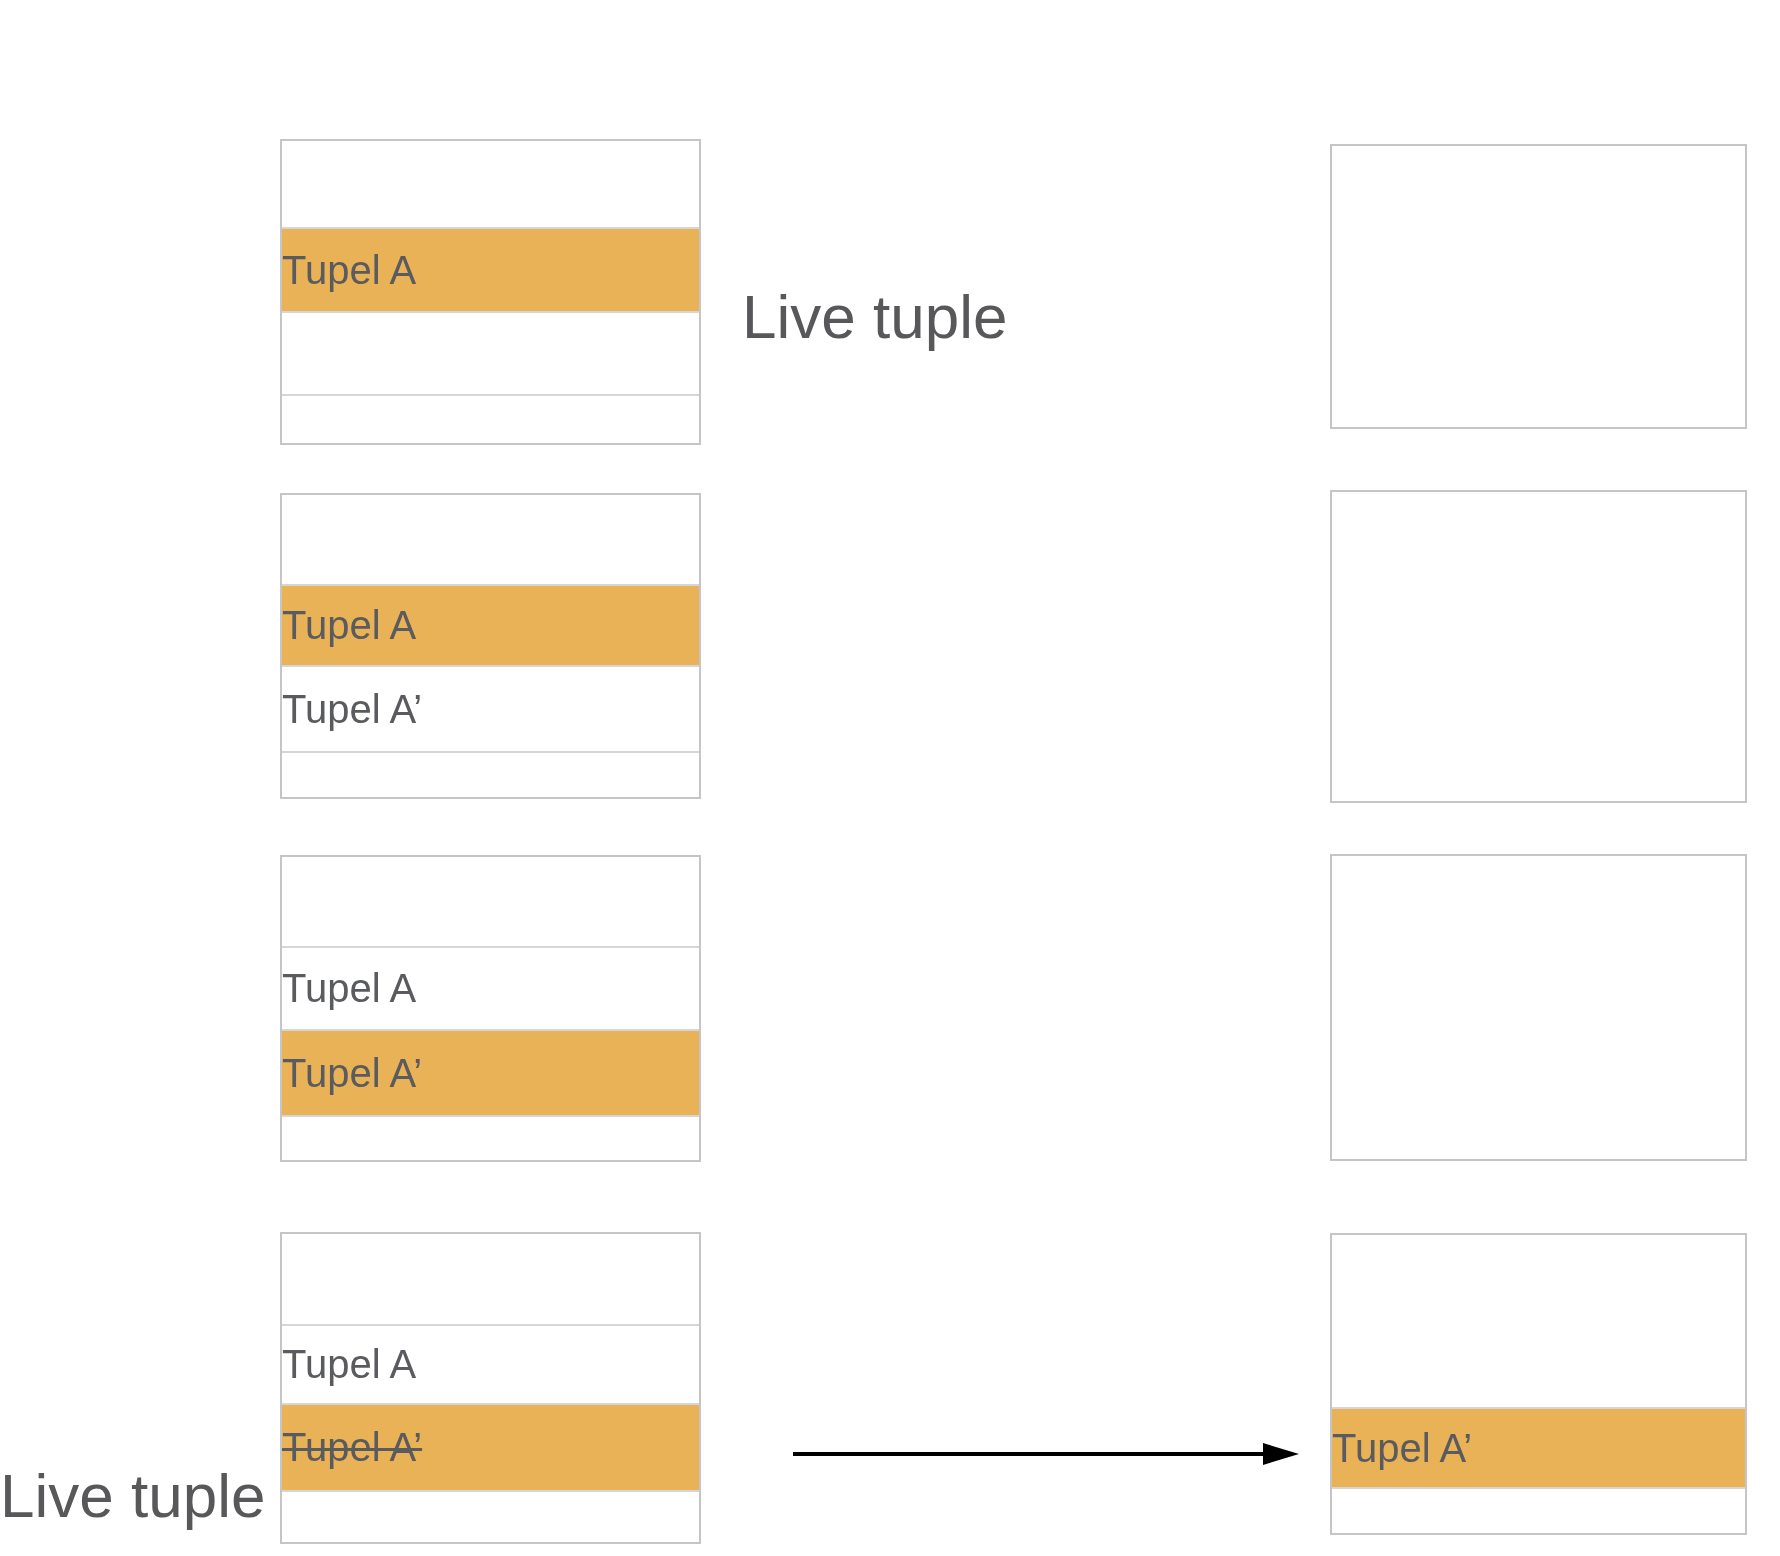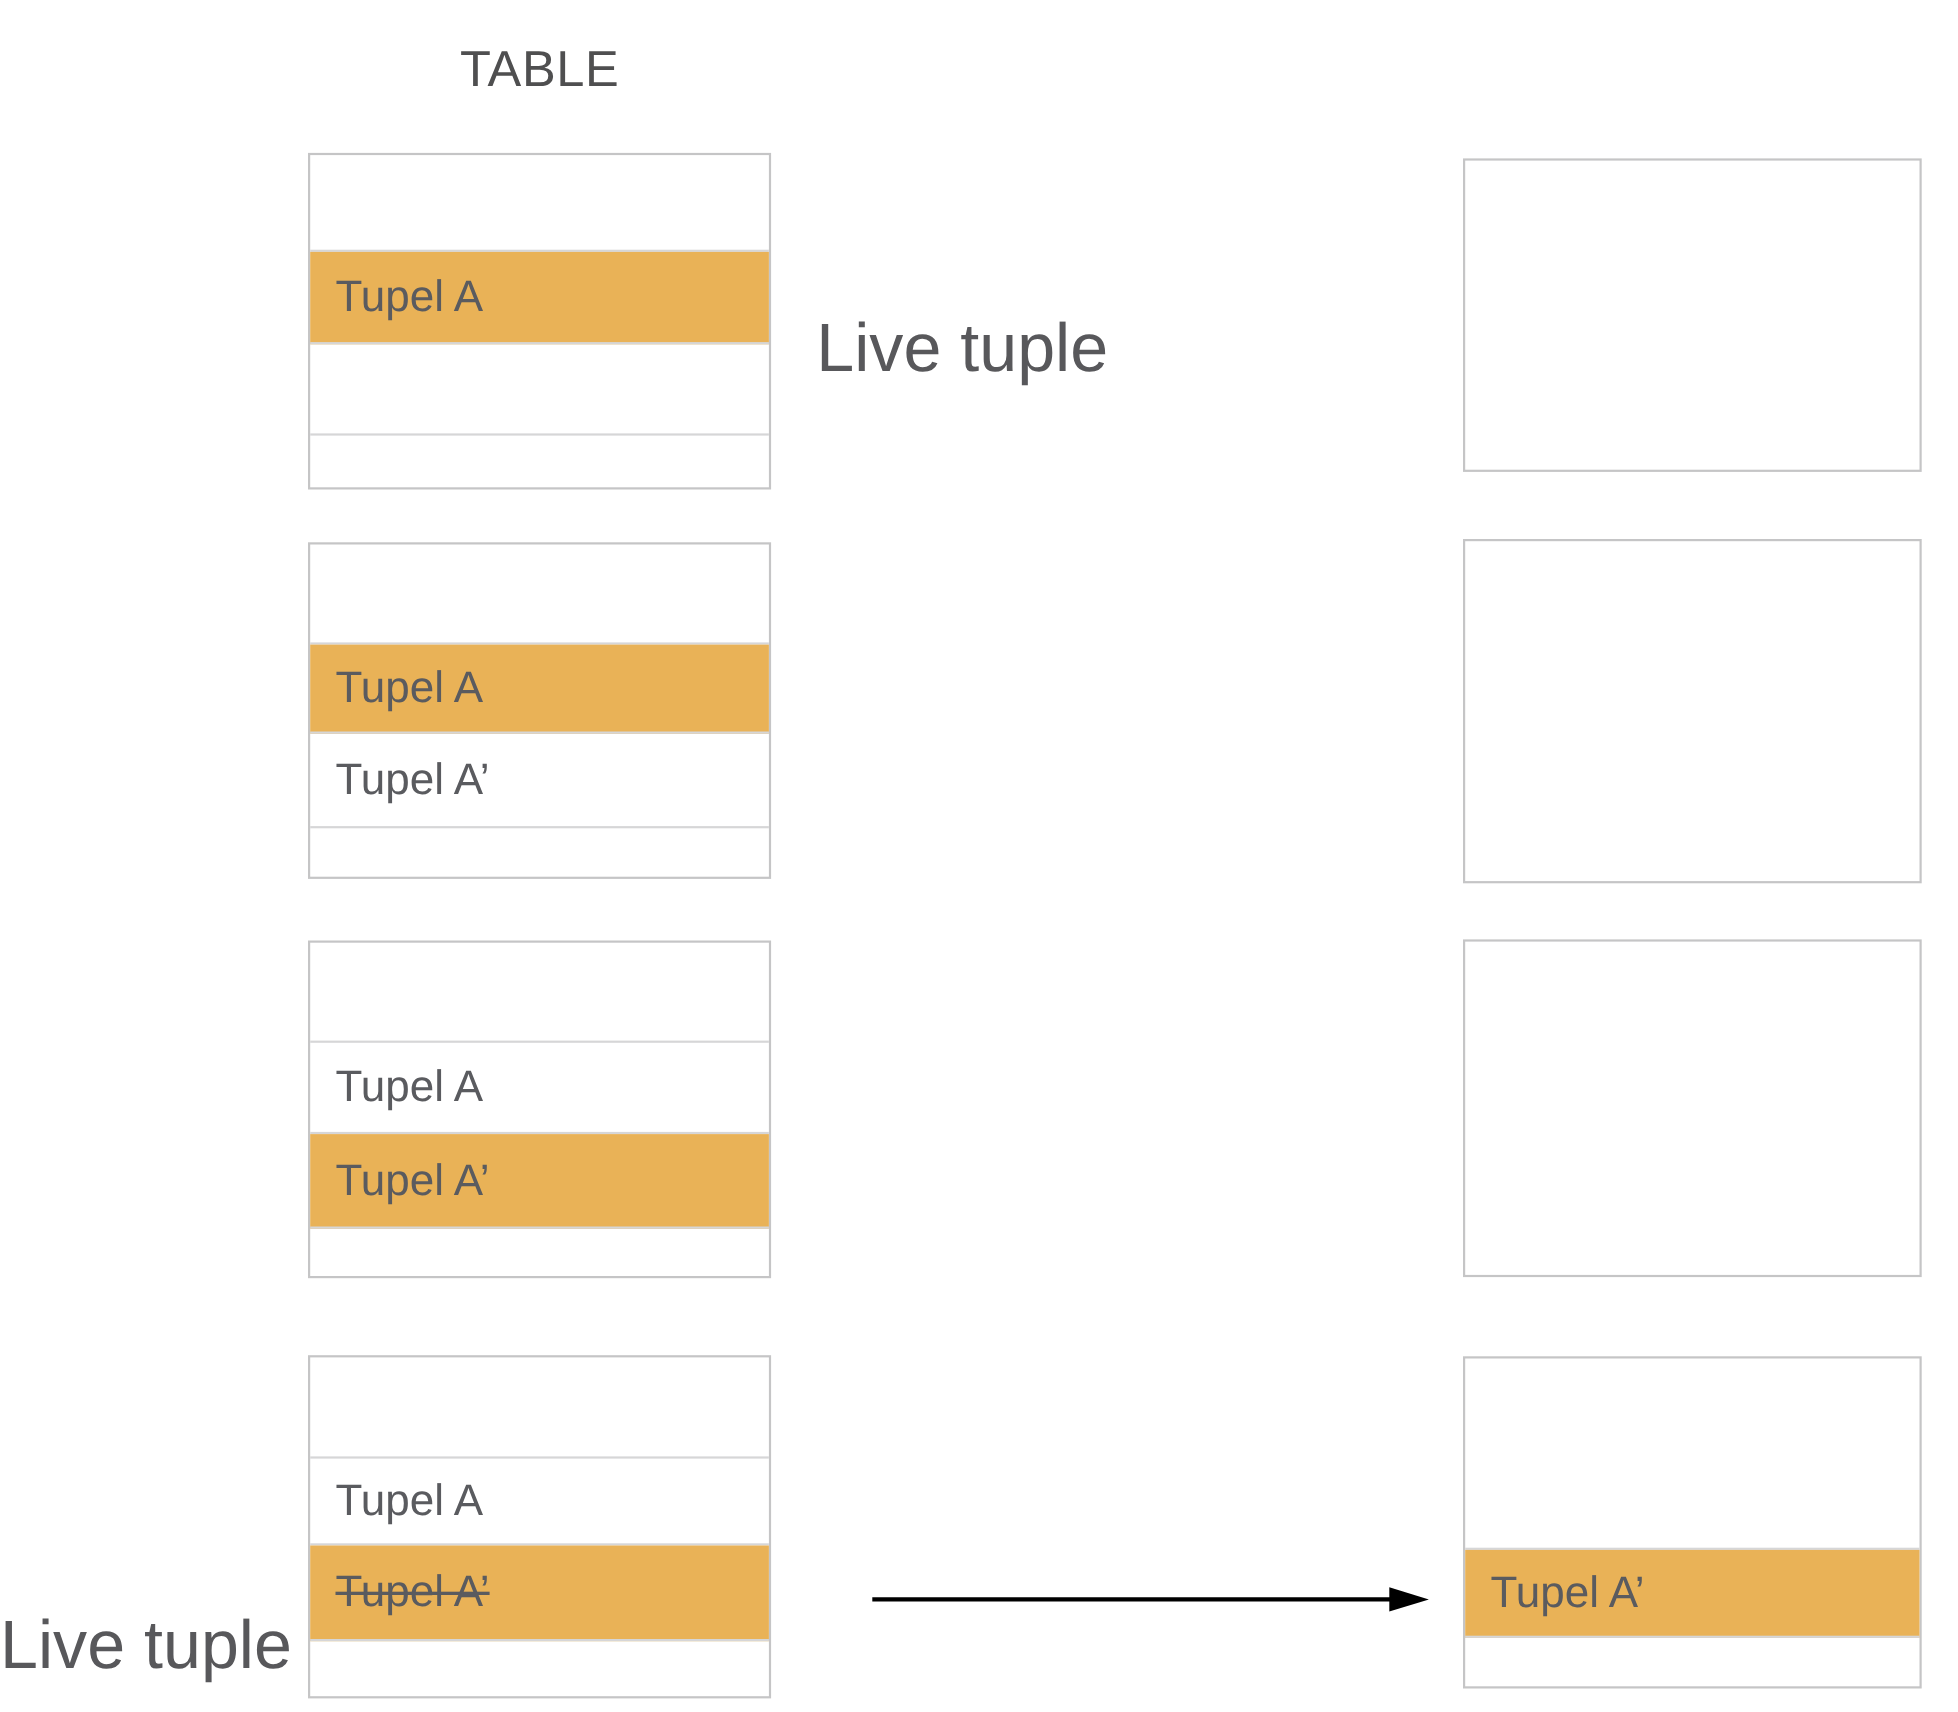--- a/index.html
+++ b/index.html
@@ -46,21 +46,20 @@
   .row {
     width: 100%;
     border-bottom: 2px solid #d6d6d7;
     display: flex; align-items: center;
     flex: 0 0 auto;
   }
   .row.last { border-bottom: none; flex: 1 1 auto; }
   .row.hl { background: #e9b257; }
 
   .cell {
-    padding-left: 23px;
     font-size: 40px; color: #5a5b5f;
     white-space: nowrap;
   }
   .cell.strike { text-decoration: line-through; text-decoration-thickness: 3px; }
 
   
   .t1 .r1 { height: 88px; }  .t1 .r2 { height: 84px; }  .t1 .r3 { height: 83px; }
   .t2 .r1 { height: 91px; }  .t2 .r2 { height: 81px; }  .t2 .r3 { height: 86px; }
   .t3 .r1 { height: 91px; }  .t3 .r2 { height: 83px; }  .t3 .r3 { height: 86px; }
   .t4 .r1 { height: 92px; }  .t4 .r2 { height: 79px; }  .t4 .r3 { height: 87px; }
@@ -79,21 +78,20 @@
   .annotation.a-live { left: 0; width: 248px; top: 1423px; text-align: right; }
 
   
   .arrow-wrap { position: absolute; left: 785px; top: 1434px; width: 520px; height: 40px; }
 </style>
 </head>
 <body>
 
 <div class="canvas">
 
-  <div class="col-title t-table">TABLE</div>
 
   <div class="page tcol t1">
     <div class="row r1"></div>
     <div class="row r2 hl">
       <span class="cell">Tupel A</span>
     </div>
     <div class="row r3"></div>
     <div class="row last"></div>
   </div>
 

